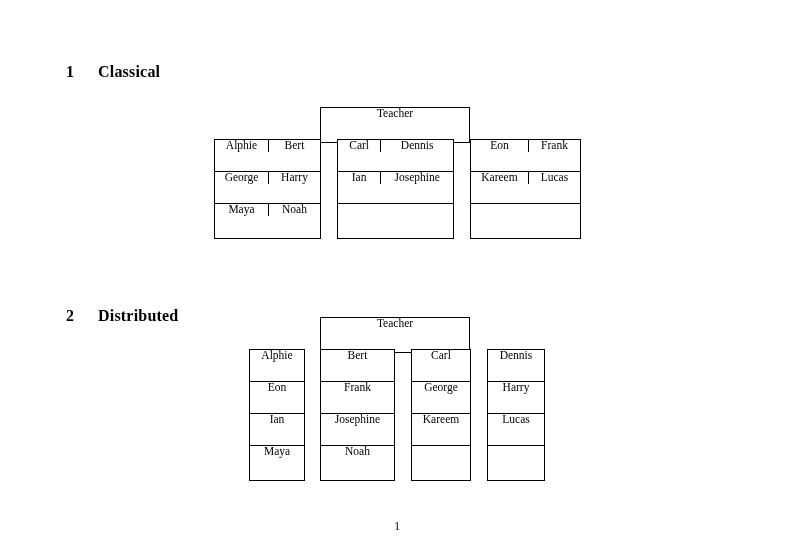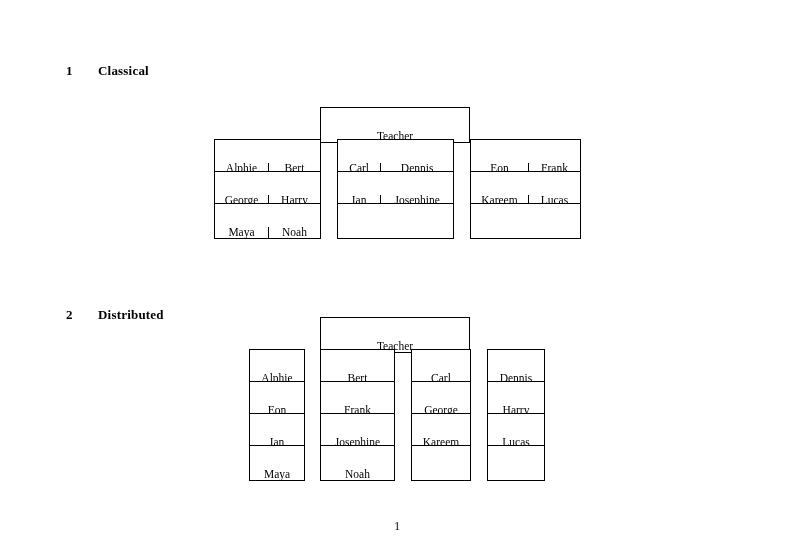--- a/index.html
+++ b/index.html
@@ -19,41 +19,41 @@
   .page {
     position: absolute;
     inset: 0;
     background: #ffffff;
   }
 
   
   .section-heading {
     position: absolute;
     font-weight: bold;
-    font-size: 13px;
+    font-size: 16px;
     letter-spacing: 0.2px;
     white-space: nowrap;
     color: #000;
   }
   .section-heading .sec-num {
     display: inline-block;
     width: 32px;
   }
   #sec1-heading { left: 66px; top: 63px; }
   #sec2-heading { left: 66px; top: 274px; margin-top: 33px; }
 
   
   .tbox {
     position: absolute;
     box-sizing: border-box;
     border: 1px solid #000;
     height: 36px;
     background: #fff;
     display: flex;
-    align-items: flex-end;
+    align-items: flex-start;
   }
   .tcell {
     box-sizing: border-box;
     display: flex;
     align-items: center;
     justify-content: center;
     font-size: 11.5px;
     line-height: 1;
     white-space: nowrap;
     color: #000;

